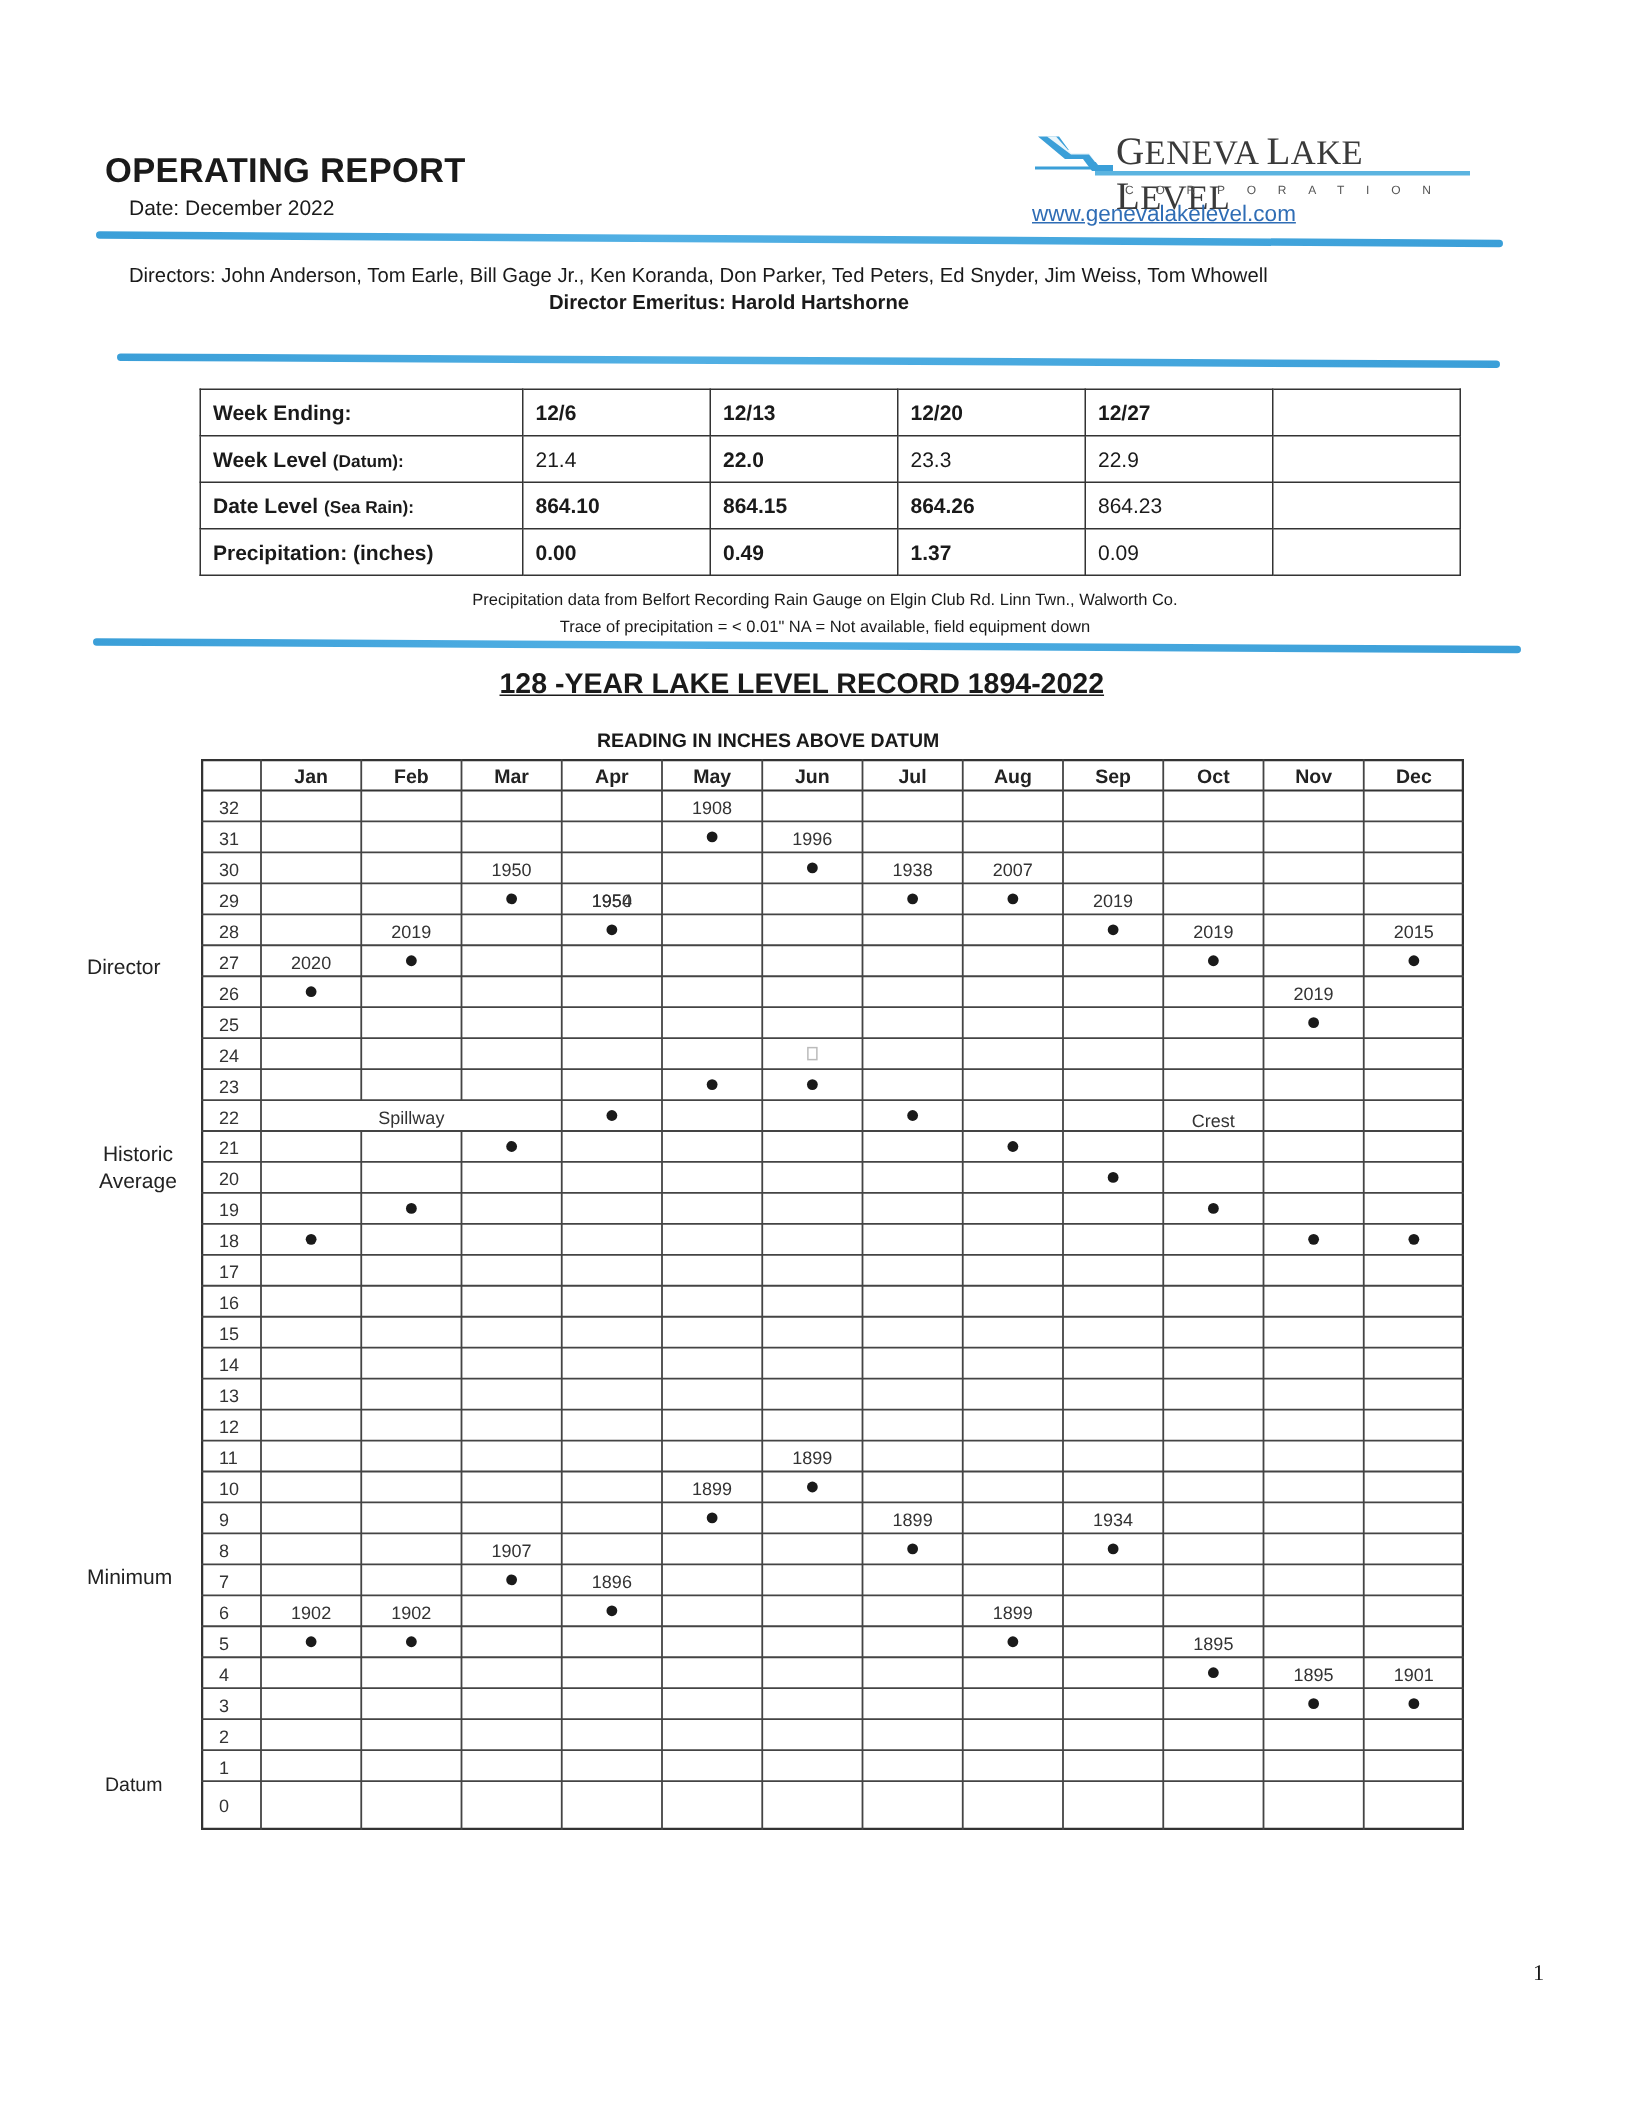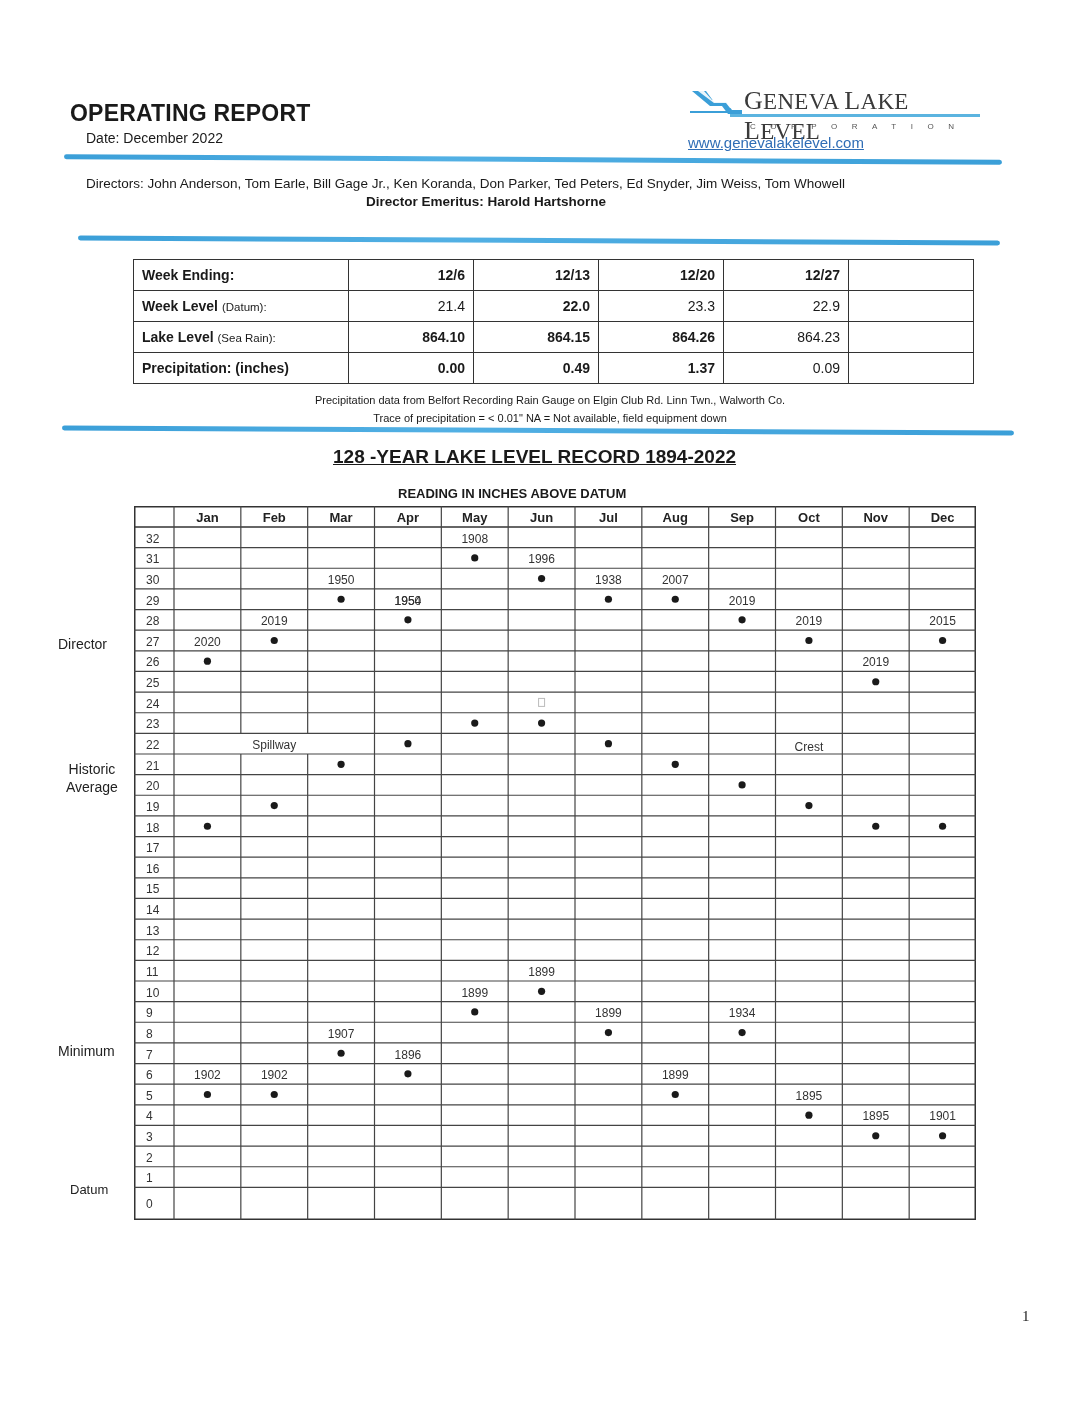--- a/index.html
+++ b/index.html
@@ -26,22 +26,22 @@
   #rule-2 { left: 78px; top: 238px; width: 922px; transform: rotate(0.3deg); }
   #rule-3 { left: 62px; top: 428px; width: 952px; transform: rotate(0.3deg); }
 
   #officers { left: 86px; top: 175px; font-size: 13.5px; line-height: 18px; width: 930px; }
   #officers .center { text-align: center; font-weight: bold; padding-right: 130px; }
 
   
   #weekly-table { left: 133px; top: 259px; border-collapse: collapse; font-size: 14px; }
   #weekly-table td { border: 1.5px solid #333; height: 30px; padding: 0 8px; }
   #weekly-table td.lbl { width: 198px; font-weight: bold; }
-  #weekly-table td.lbl small { font-size: 11.5px; font-weight: normal; }
-  #weekly-table td.val { width: 108px; text-align: right; }
+  #weekly-table td.lbl small { font-size: 11.5px; font-weight: bold; }
+  #weekly-table td.val { width: 108px; text-align: left; }
   #weekly-table td.bold { font-weight: bold; }
   #weekly-table td.empty { width: 108px; }
 
   #precip-note { left: 160px; top: 391px; width: 780px; text-align: center; font-size: 11px; line-height: 18px; }
 
   
   #record-title { left: 333px; top: 446px; font-size: 19px; font-weight: bold; text-decoration: underline; }
   #record-subtitle { left: 398px; top: 486px; font-size: 13px; font-weight: bold; }
   #record-grid { left: 134px; top: 506px; width: 842px; height: 714px; }
   .side-label { font-size: 14px; text-align: center; color: #222; }
@@ -91,21 +91,21 @@
       </tr>
       <tr>
         <td class="lbl"><span>Week Level </span><small>(Datum):</small></td>
         <td class="val">21.4</td>
         <td class="val bold">22.0</td>
         <td class="val">23.3</td>
         <td class="val">22.9</td>
         <td class="empty"></td>
       </tr>
       <tr>
-        <td class="lbl"><span>Lake Level </span><small>(Sea Rain):</small></td>
+        <td class="lbl"><span>Date Level </span><small>(Sea Rain):</small></td>
         <td class="val bold">864.10</td>
         <td class="val bold">864.15</td>
         <td class="val bold">864.26</td>
         <td class="val">864.23</td>
         <td class="empty"></td>
       </tr>
       <tr>
         <td class="lbl"><span>Precipitation: (inches)</span></td>
         <td class="val bold">0.00</td>
         <td class="val bold">0.49</td>

